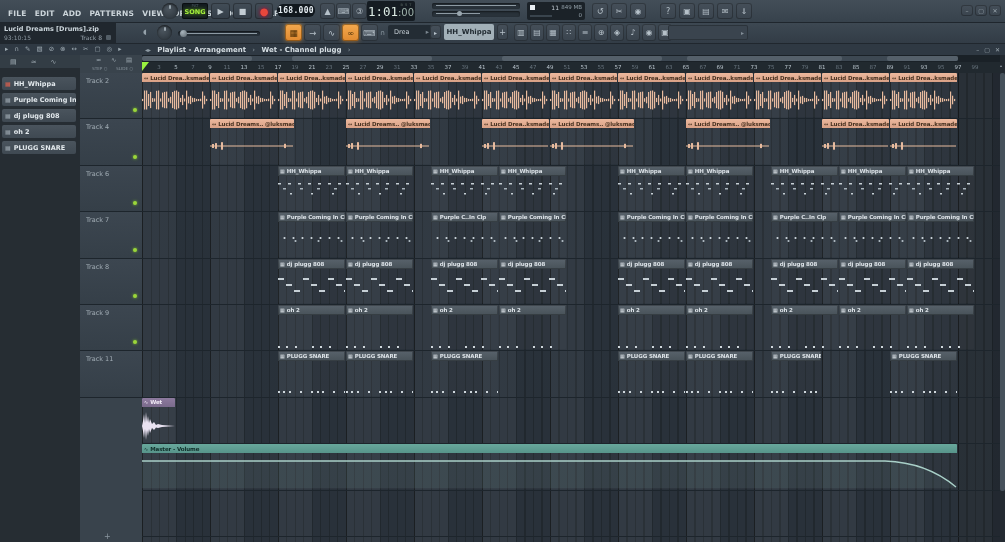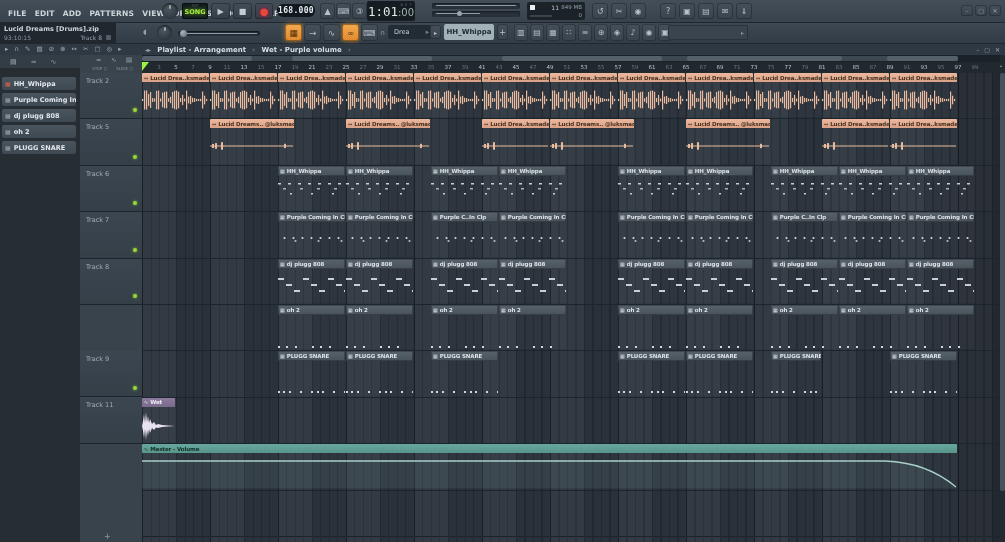--- a/index.html
+++ b/index.html
@@ -307,21 +307,21 @@
         <span class="ticn">↔</span>
         <span class="ticn">✂</span>
         <span class="ticn">▢</span>
         <span class="ticn">◎</span>
         <span class="ticn">▸</span>
       </div>
     <div id="pl-title">
       <span class="wicn">◂▸</span>
       <span class="crumb">Playlist - Arrangement</span>
       <span class="sep">›</span>
-      <span class="crumb">Wet - Purple volume</span>
+      <span class="crumb">Wet - Channel plugg</span>
       <span class="sep">›</span>
     </div>
     <div class="g" id="pl-controls">
         <span class="wc">–</span>
         <span class="wc">▢</span>
         <span class="wc">✕</span>
       </div>
   </div>
 
   <div id="picker">
@@ -361,36 +361,36 @@
         <span class="mi" style="left: 46px;">▤</span>
         <span class="sl" style="left: 12px;">STEP ○</span>
         <span class="sl" style="left: 36px;">SLIDE ○</span>
       </div>
     <div id="headers-list">
         <div class="thead" style="height: 45.4px;">
           <span class="tname">Track 2</span>
           <div class="led"></div>
         </div>
         <div class="thead" style="height: 45.4px;">
-          <span class="tname">Track 5</span>
+          <span class="tname">Track 4</span>
           <div class="led"></div>
         </div>
         <div class="thead" style="height: 45.4px;">
           <span class="tname">Track 6</span>
           <div class="led"></div>
         </div>
         <div class="thead" style="height: 45.4px; padding-left: 40px;">
           <span class="tname">Track 7</span>
           <div class="led"></div>
         </div>
         <div class="thead" style="height: 45.4px;">
           <span class="tname">Track 8</span>
           <div class="led"></div>
         </div>
-        <div class="thead" style="height: 45.4px; margin-top: 46px;">
+        <div class="thead" style="height: 45.4px;">
           <span class="tname">Track 9</span>
           <div class="led"></div>
         </div>
         <div class="thead" style="height: 45.4px;">
           <span class="tname">Track 11</span>
         </div>
       </div>
     <div id="add-track">+</div>
   </div>
 

